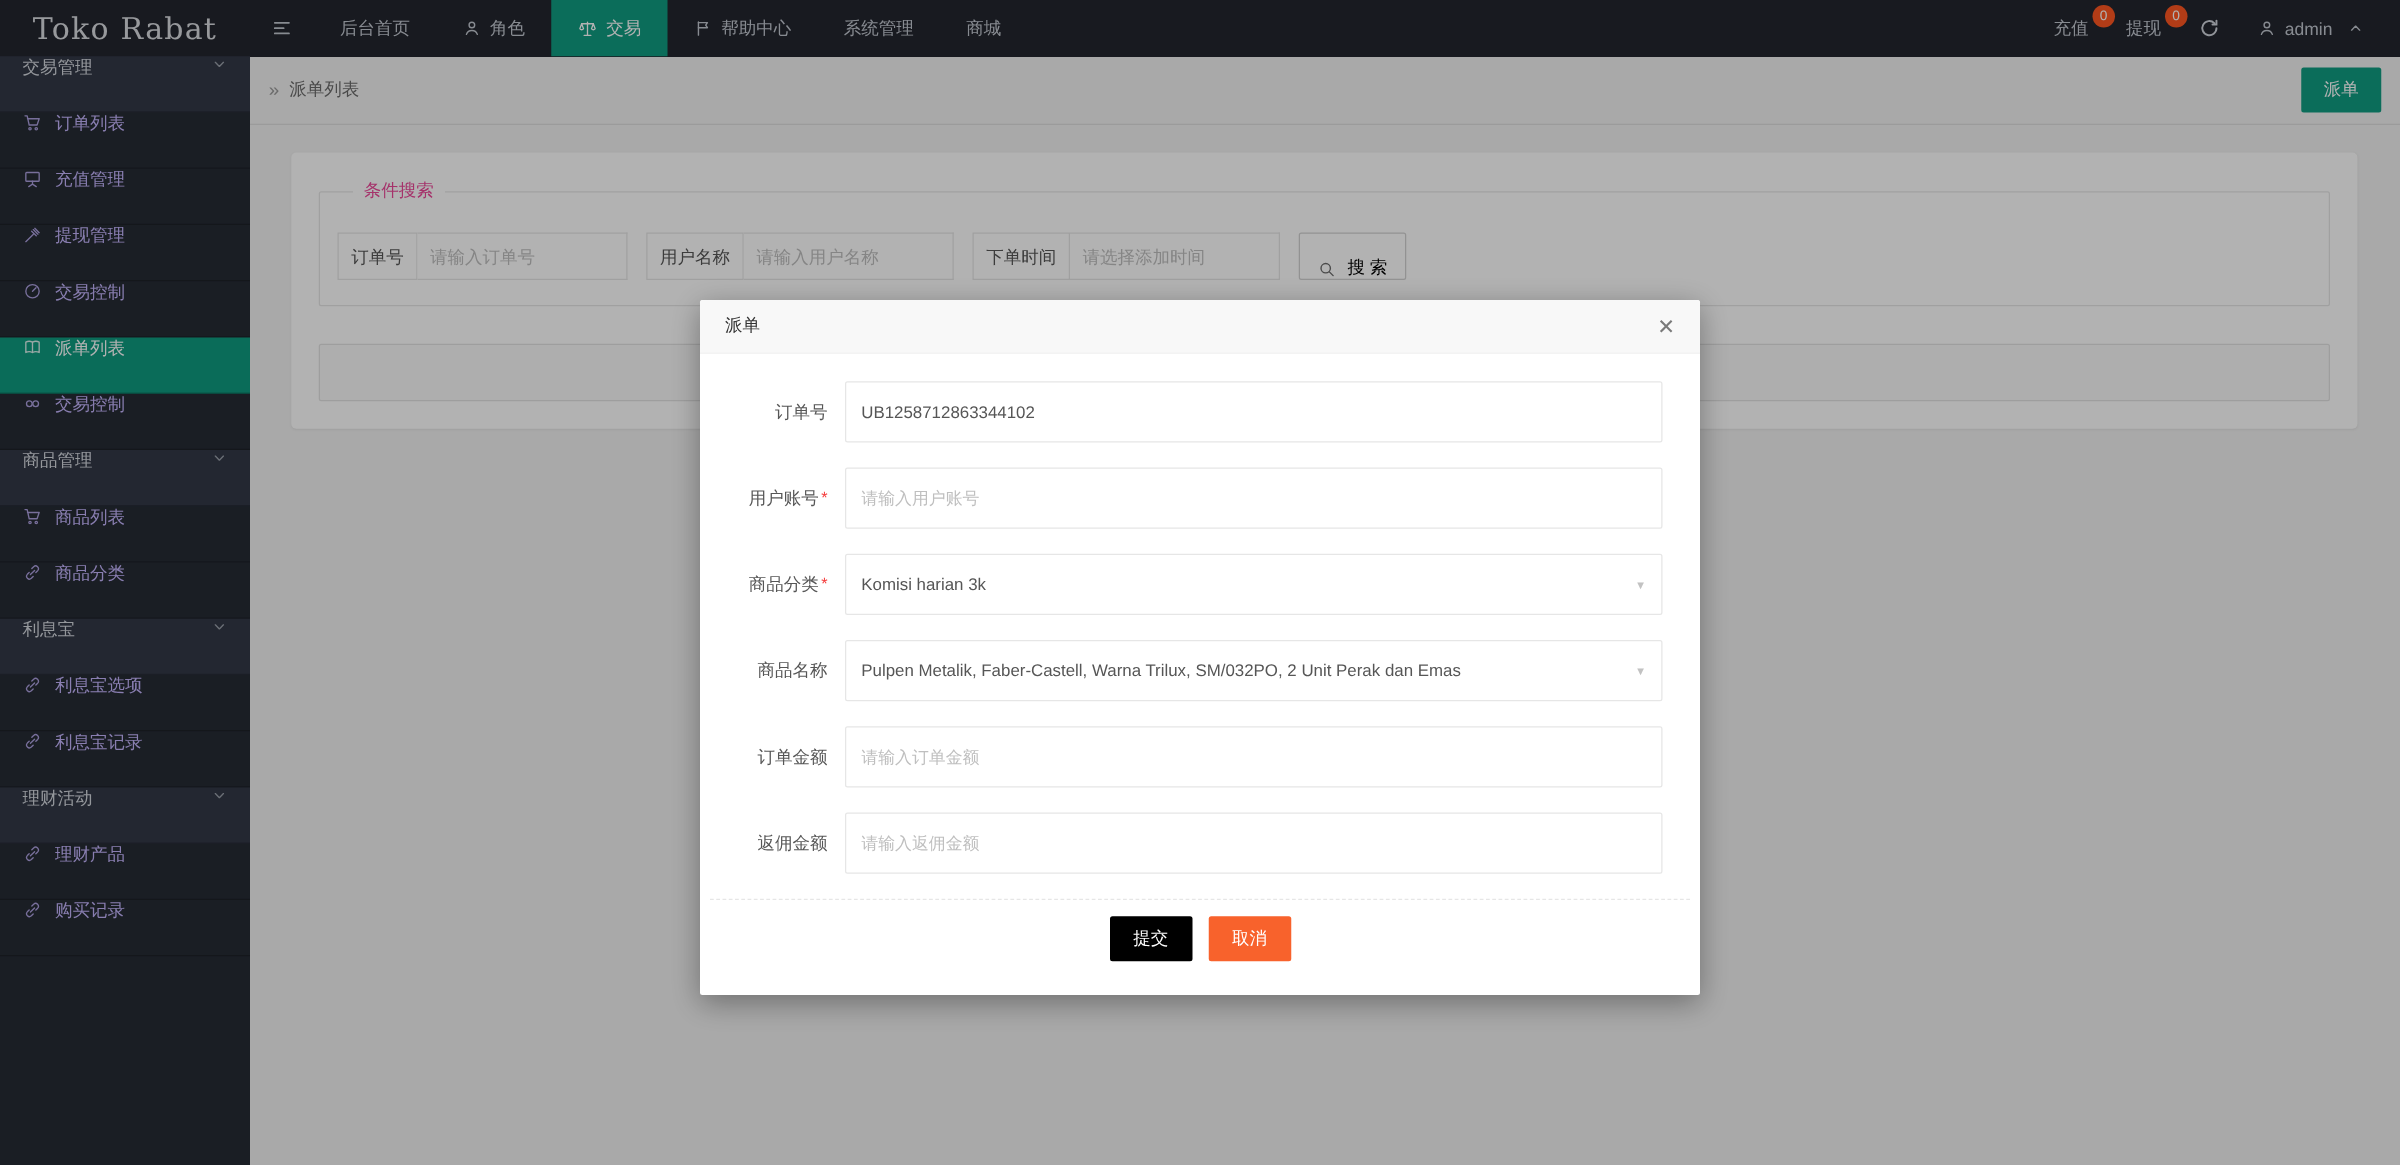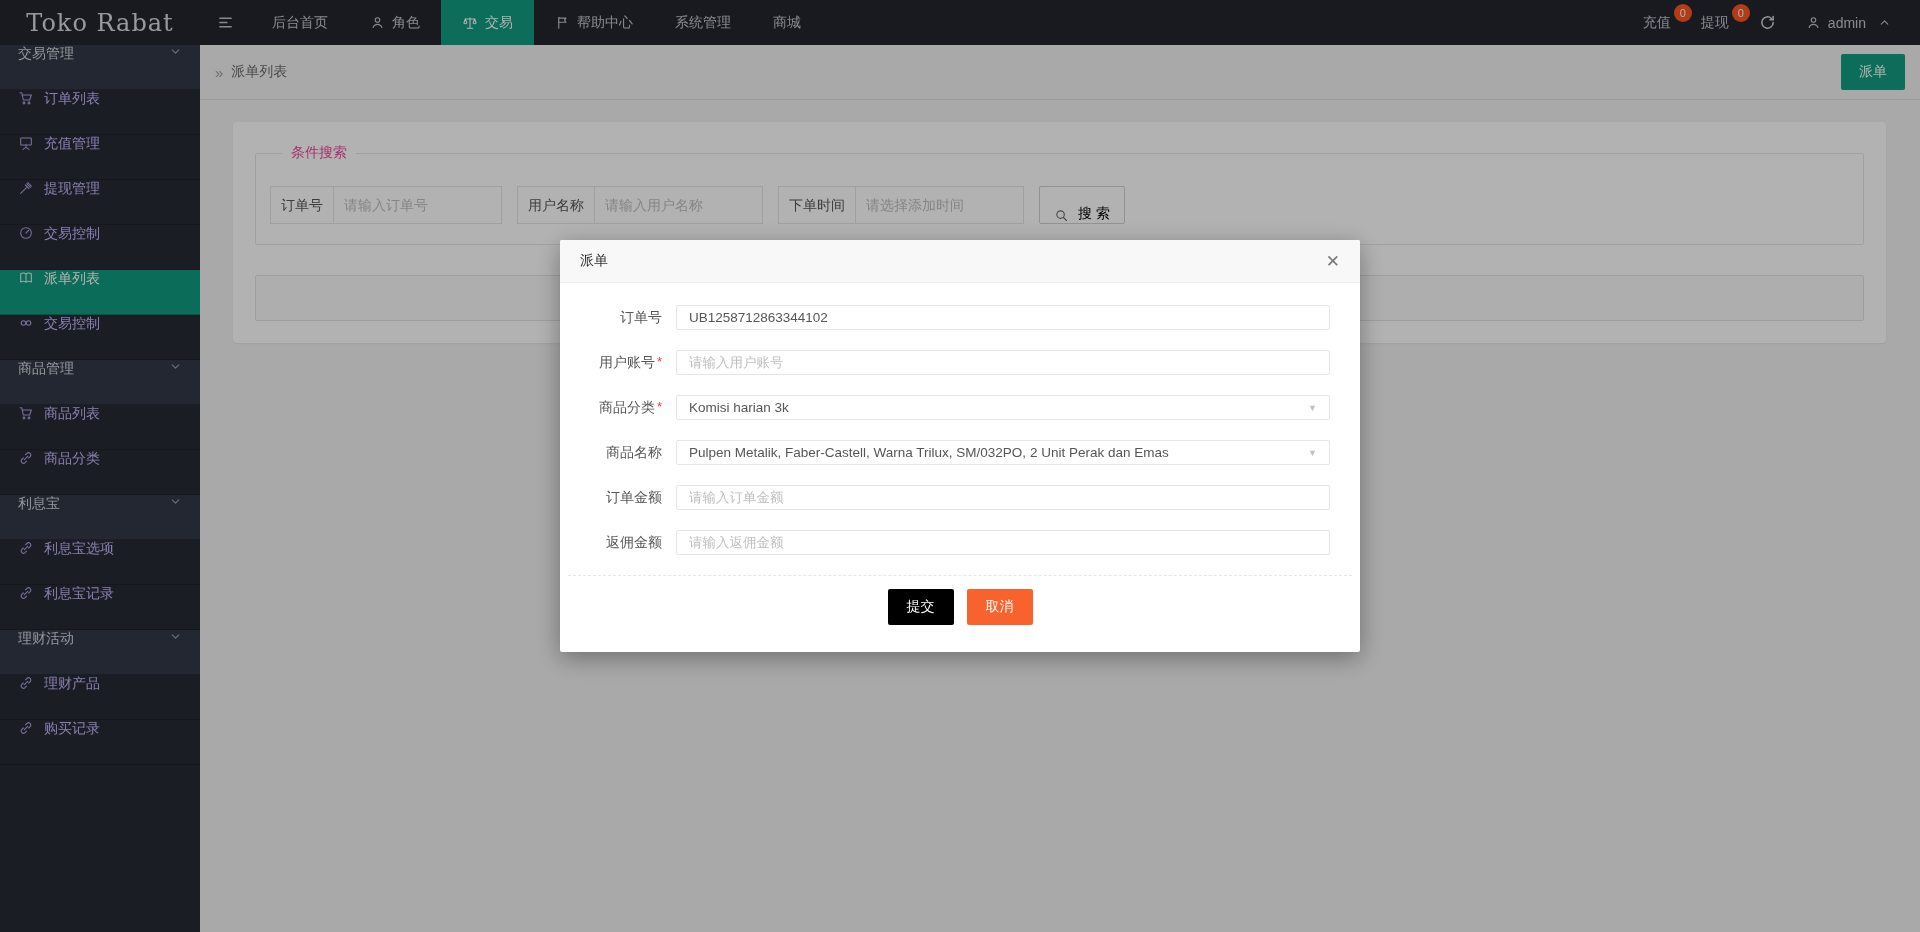--- a/index.html
+++ b/index.html
@@ -46,21 +46,21 @@
 
   
   .overlay { position:fixed; inset:0; background:rgba(0,0,0,0.30); z-index:50; }
   .modal { position:fixed; left:560px; top:240px; width:800px; background:#fff; border-radius:2px; box-shadow:0 6px 24px rgba(0,0,0,0.35); z-index:60; }
   .modal-header { height:43px; background:#f8f8f8; border-bottom:1px solid #ebebeb; border-radius:2px 2px 0 0; display:flex; align-items:center; padding:0 20px; font-size:14px; color:#333; }
   .modal-close { margin-left:auto; color:#7a7a7a; font-size:17px; line-height:1; cursor:pointer; }
   .modal-body { padding:22px 30px 0 20px; }
   .mrow { display:flex; align-items:center; margin-bottom:20px; }
   .mlabel { width:82px; flex-shrink:0; text-align:right; font-size:14px; color:#565656; }
   .req { color:#f53b3b; margin-left:2px; vertical-align:top; font-size:13px; }
-  .mcontrol { flex:1; margin-left:14px; height:25px; border:1px solid #e6e6e6; border-radius:2px; display:flex; align-items:center; padding:0 12px; font-size:13.5px; color:#565656; position:relative; background:#fff; }
+  .mcontrol { flex:1; margin-left:14px; height:49px; border:1px solid #e6e6e6; border-radius:2px; display:flex; align-items:center; padding:0 12px; font-size:13.5px; color:#565656; position:relative; background:#fff; }
   input.mcontrol { outline:none; }
   .sel-arrow { position:absolute; right:12px; color:#c2c2c2; font-size:9px; }
   .modal-divider { border-top:1px dashed #e6e6e6; margin:5px 8px 0; }
   .modal-footer { display:flex; justify-content:center; gap:13px; padding:13px 0 27px; }
   .mbtn { height:36px; padding:0 19px; border:none; border-radius:2px; color:#fff; font-size:14px; cursor:pointer; }
   .btn-submit { background:#000000; }
   .btn-cancel { background:#F8622C; }
 </style>
 </head>
 <body>

